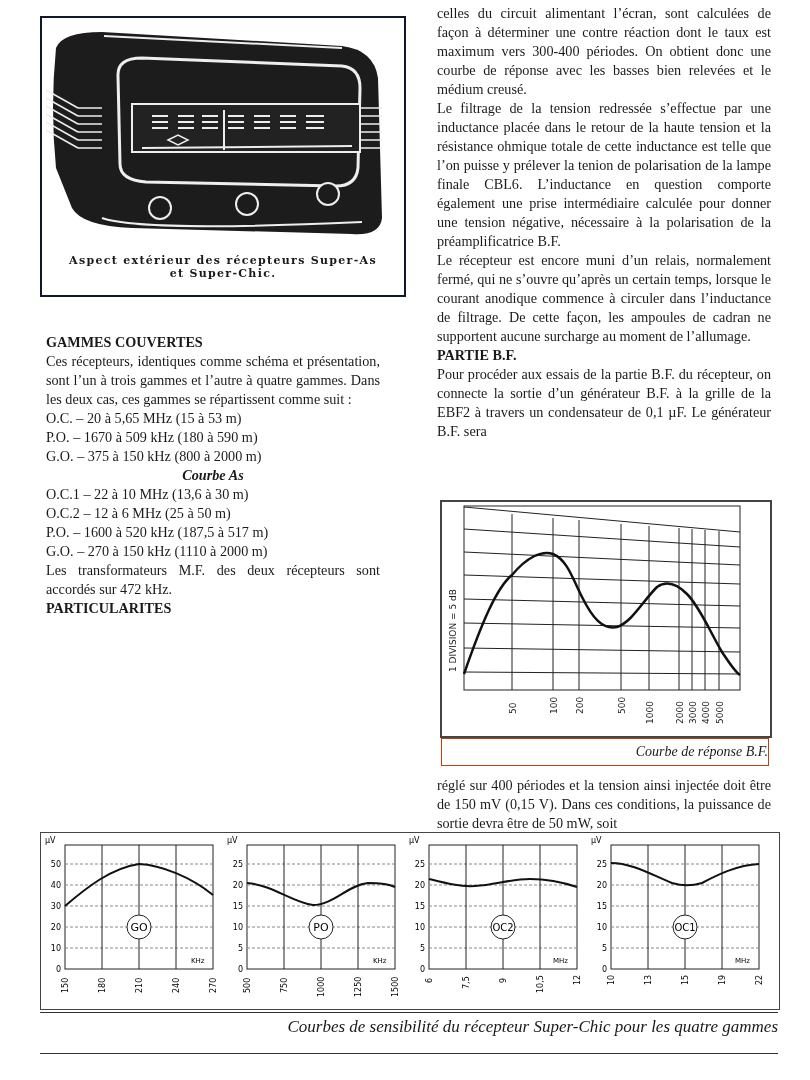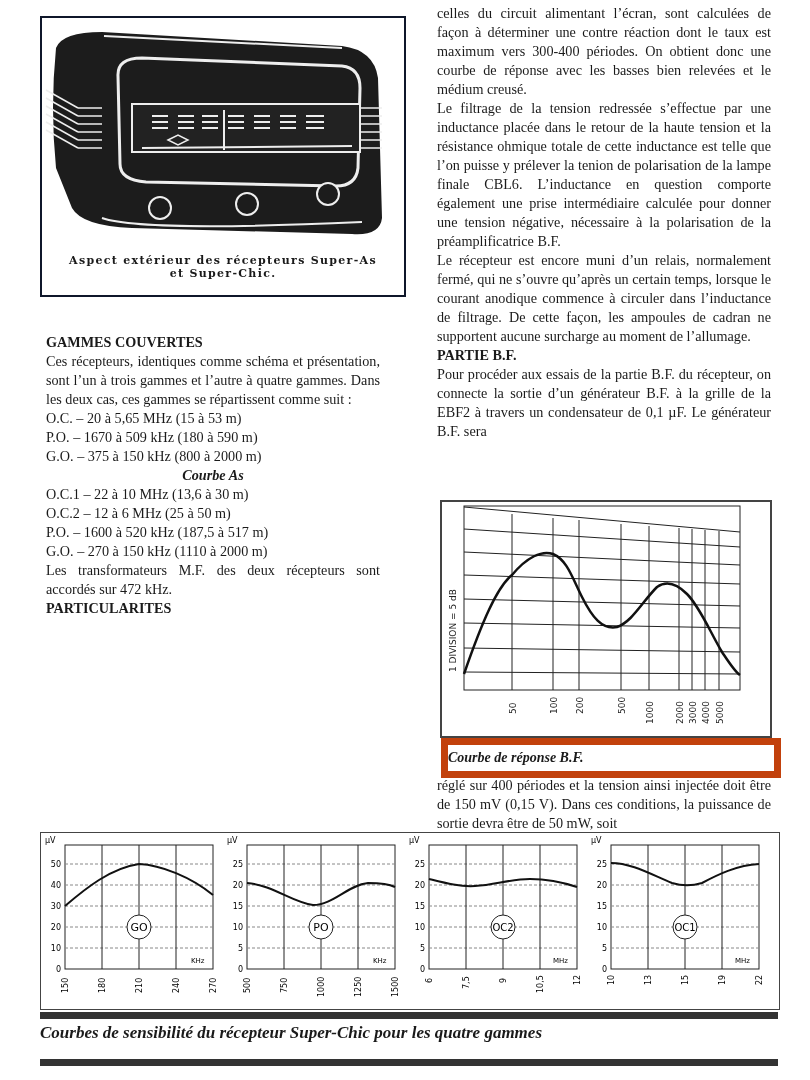--- a/index.html
+++ b/index.html
@@ -3,21 +3,21 @@
 <meta charset="utf-8">
 <style>
   html,body{margin:0;padding:0;background:#ffffff;}
   body{width:810px;height:1080px;position:relative;overflow:hidden;font-family:"Liberation Serif",serif;color:#1a1a1a;}
   .col{position:absolute;font-size:14.2px;line-height:19px;text-align:justify;}
   .col p{margin:0;}
   .h{font-weight:bold;margin:0;}
   .c{text-align:center;font-weight:bold;font-style:italic;}
   .fig-box{position:absolute;border:2px solid #0f172a;background:#fff;}
   .cap-small{font-family:"DejaVu Serif",serif;font-weight:bold;font-size:11px;letter-spacing:1.3px;text-align:center;line-height:13px;}
-  .caption-box{position:absolute;border:7px solid #c2410c;text-align:left;font-style:italic;font-weight:bold;font-size:14px;}
+  .caption-box{position:absolute;border:1px solid #c2410c;text-align:right;font-style:italic;font-weight:normal;font-size:14px;}
   svg text{font-family:"DejaVu Sans",sans-serif;}
 </style>
 </head>
 <body>
 
 <div class="fig-box" style="left:40px;top:16px;width:362px;height:277px;">
   <svg width="362" height="230" viewBox="0 0 362 230" style="position:absolute;left:0;top:0;">
     <path d="M14,30 Q20,14 60,14 L300,28 Q332,32 336,60 L340,200 Q338,218 310,216 L90,210 Q40,208 30,190 L14,150 Q8,90 14,30 Z" fill="#1c1c1c"></path>
     <path d="M62,18 L300,30" stroke="#eee" stroke-width="2" fill="none"></path>
     <path d="M76,58 Q75,40 100,40 L300,48 Q318,50 318,70 L316,150 Q314,168 294,168 L104,164 Q78,162 78,146 Z" fill="none" stroke="#eee" stroke-width="3"></path>

